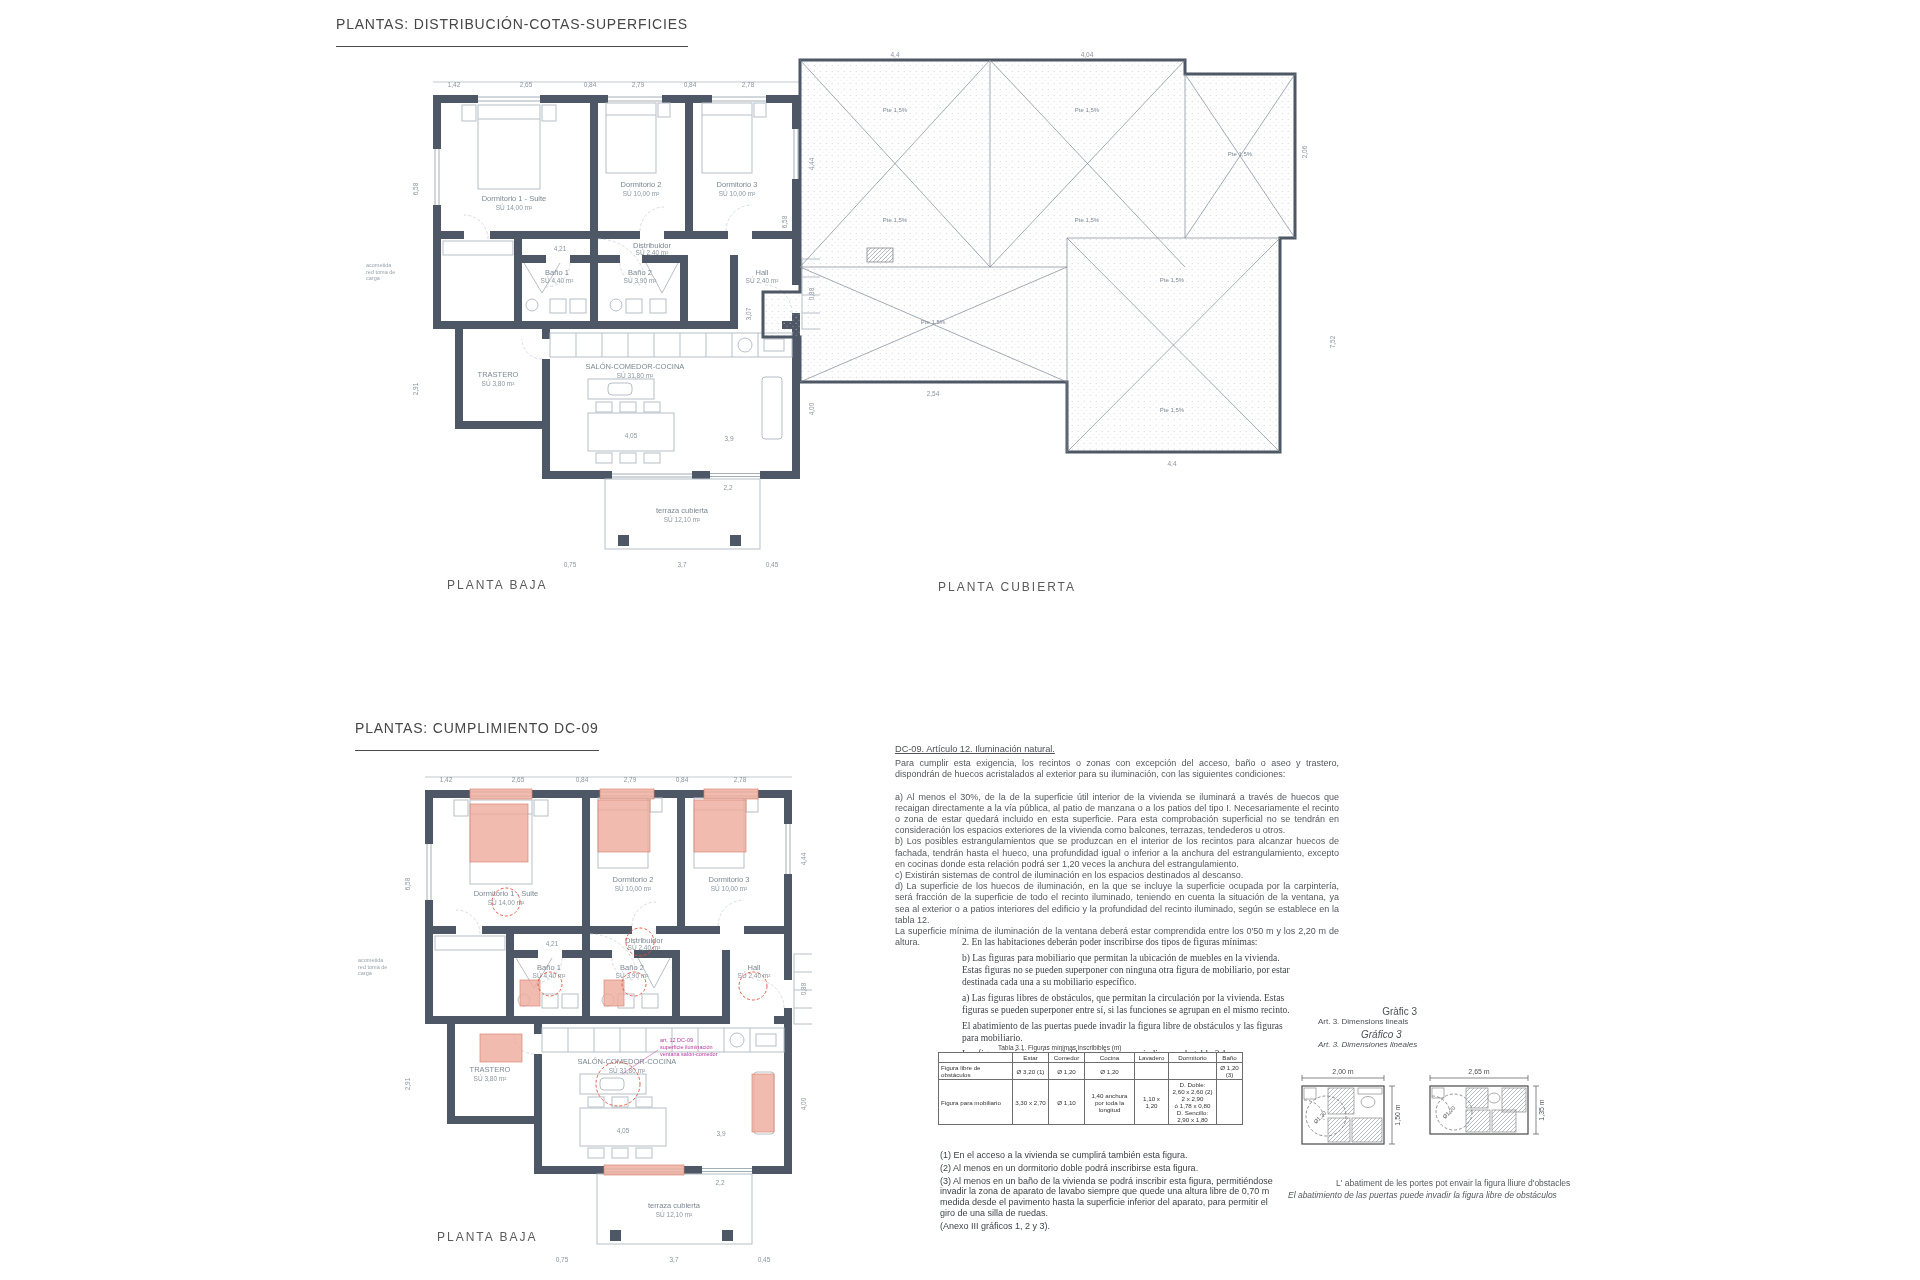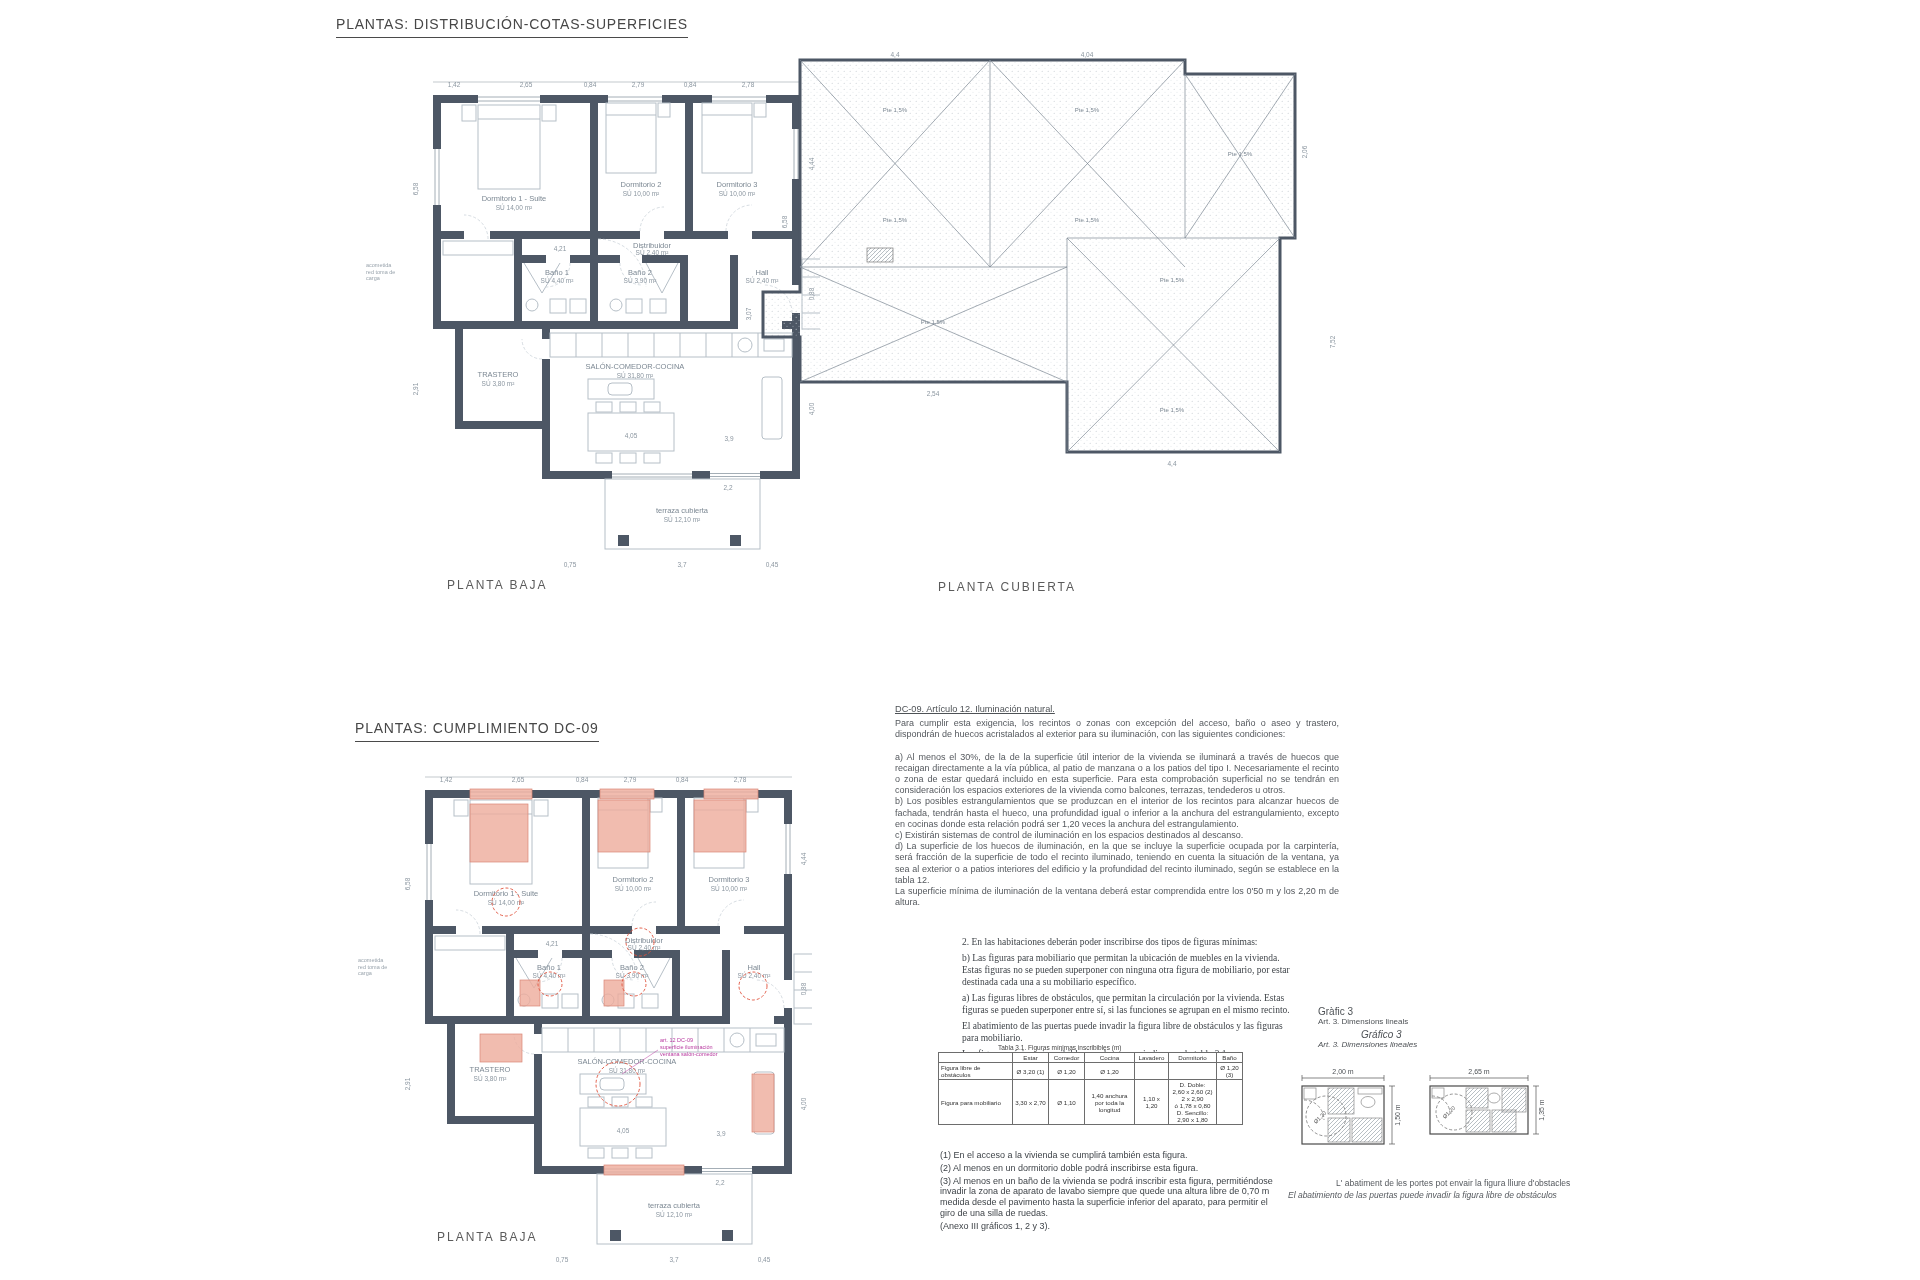--- a/index.html
+++ b/index.html
@@ -1,50 +1,50 @@
 <!DOCTYPE html>
 <html><head>
 <meta charset="utf-8">
 <style>
   html,body{margin:0;padding:0;background:#fff;}
   #sheet{position:relative;width:1920px;height:1280px;background:#ffffff;overflow:hidden;
          font-family:"Liberation Sans",sans-serif;color:#4a4a4a;}
   .abs{position:absolute;}
   .sheet-title{font-size:14px;letter-spacing:.8px;color:#474747;border-bottom:1.4px solid #4a4a4a;
-               padding-bottom:5px;white-space:nowrap;}
+               padding-bottom:14px;white-space:nowrap;}
   .plan-caption{font-size:12px;letter-spacing:2px;color:#5b5b5b;white-space:nowrap;}
   .tiny-ann{font-size:5.5px;line-height:6.5px;color:#9aa4ad;}
   
   svg text{font-family:"Liberation Sans",sans-serif;}
   .w{fill:#4d5765;}
   .f{fill:none;stroke:#b6bfc7;stroke-width:1;}
   .fl{stroke:#b6bfc7;stroke-width:1;}
   .d{fill:none;stroke:#ccd3d9;stroke-width:.8;stroke-dasharray:3 2;}
   .win{stroke:#9aa5ae;stroke-width:.9;}
   .dl{stroke:#9aa4ad;stroke-width:.6;}
   .t6{font-size:6.5px;fill:#8b96a0;text-anchor:middle;}
   .rlab{font-size:7.5px;fill:#7c8893;text-anchor:middle;}
   .rlab2{font-size:6.5px;fill:#8b96a0;text-anchor:middle;}
   .ro{fill:url(#dots);stroke:#4d5765;stroke-width:3;}
   .rl{stroke:#7b8692;stroke-width:.7;fill:none;}
   .rt{font-size:6px;fill:#7c8893;text-anchor:middle;}
   .sal{fill:#eeab9b;fill-opacity:.8;stroke:#d98677;stroke-width:.7;}
   .rc{fill:none;stroke:#e0503a;stroke-width:.9;stroke-dasharray:3 2;}
   .mag{font-size:5.5px;fill:#b8399f;}
   
-  .arch{width:444px;font-size:9px;line-height:11.2px;color:#55595e;text-align:justify;}
+  .arch{width:444px;font-size:9px;line-height:11.2px;color:#55595e;text-align:justify;margin-top:40px;}
   .arch .hd{text-decoration:underline;margin:0 0 3px 0;font-size:9.2px;color:#4e5256;}
   .arch p{margin:0 0 0 0;}
   .arch p.sp{margin-top:11px;}
   .fig-text{width:340px;font-size:9.5px;line-height:12px;color:#3f4449;}
   .fig-text p{margin:4px;font-family:Liberation Serif, serif;}
   .notes{width:340px;font-size:9px;line-height:10.8px;color:#3f4449;}
   .notes div{margin:2px;}
   .graficlbl div{white-space:nowrap;color:#4e5256;}
-  .gl1{font-size:10px;}
+  .gl1{font-size:10px;text-align:right;}
   .gl2{font-size:8px;margin-bottom:3px;}
   .gl3{font-size:10px;font-style:italic;margin-left:43px;}
   .gl4{font-size:8px;font-style:italic;}
   
   .t31{border-collapse:collapse;table-layout:fixed;width:300px;background:#fff;}
   .t31 caption{font-size:6.5px;color:#444;text-align:left;padding-left:60px;margin-bottom:1px;white-space:nowrap;}
   .t31 th,.t31 td{border:.8px solid #6d6d6d;font-size:6.2px;font-weight:normal;color:#333;
                   padding:1px 2px;text-align:center;vertical-align:middle;white-space:pre-line;}
   .t31 .rowlab{text-align:left;}
   .figcap1{font-size:8.5px;color:#55595e;white-space:nowrap;padding-left:48px;}

